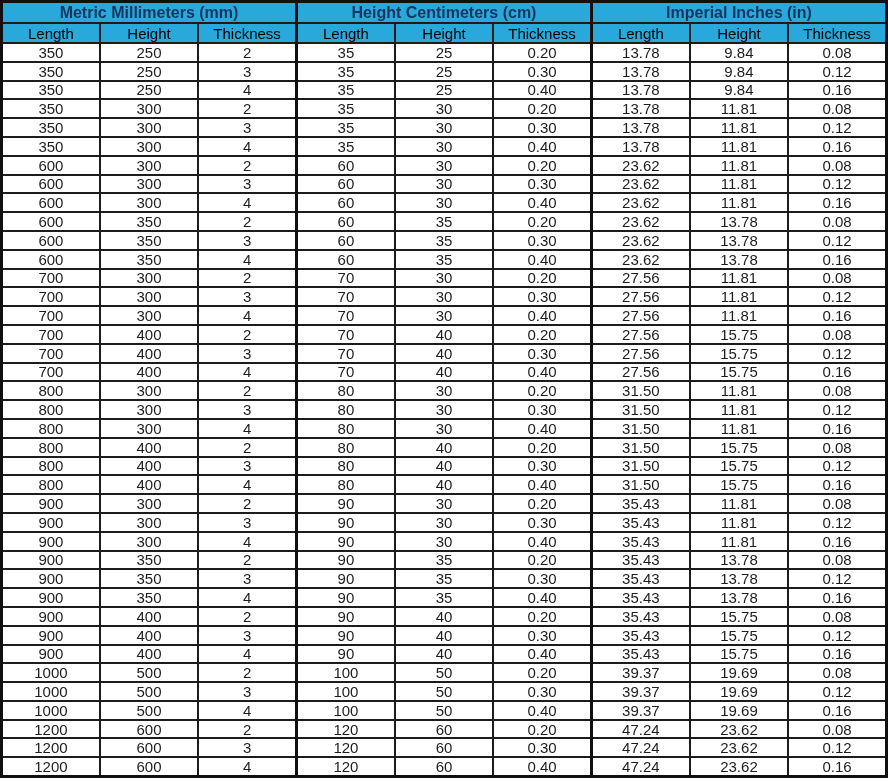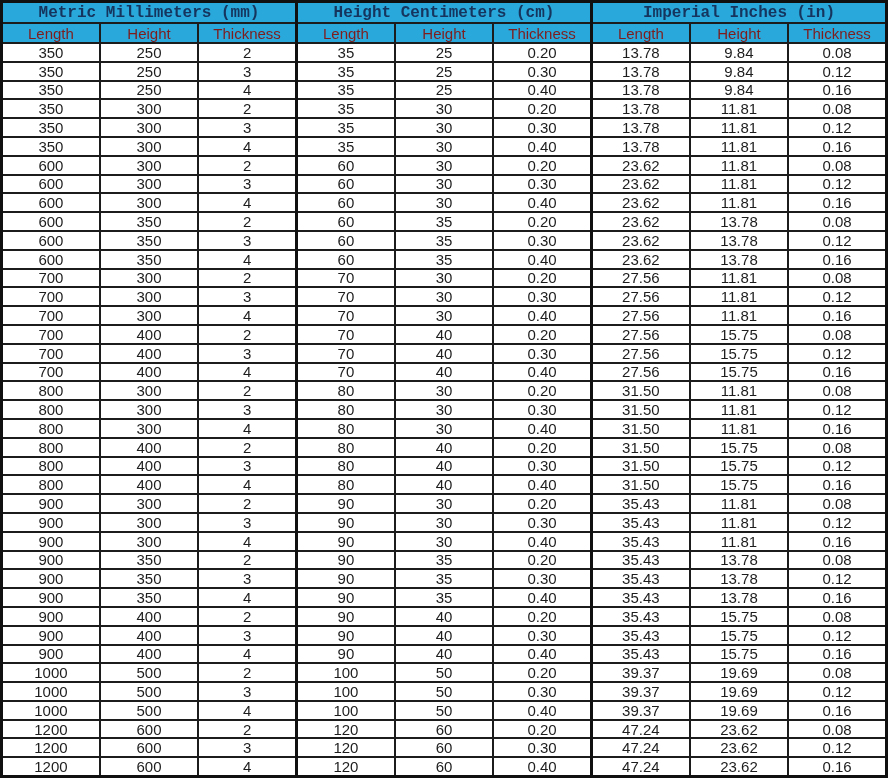--- a/index.html
+++ b/index.html
@@ -28,26 +28,25 @@
   }
   
   .sec { border-left: 3px solid #101010 !important; }
   tr.title-row th {
     height: 19px;
     background: #29a8db;
     color: #15355e;
     font-weight: bold;
     font-size: 16px;
     line-height: 1;
-    font-family: Liberation Mono, monospace;
   }
   tr.colhead-row th {
     height: 18px;
     background: #29a8db;
-    color: #7f1d1d;
+    color: #000000;
     font-weight: normal;
     font-size: 15px;
     line-height: 1;
   }
   tbody td {
     height: 16.8px;
     background: #ffffff;
     color: #1d1d1d;
     font-size: 15px;
     line-height: 1;

